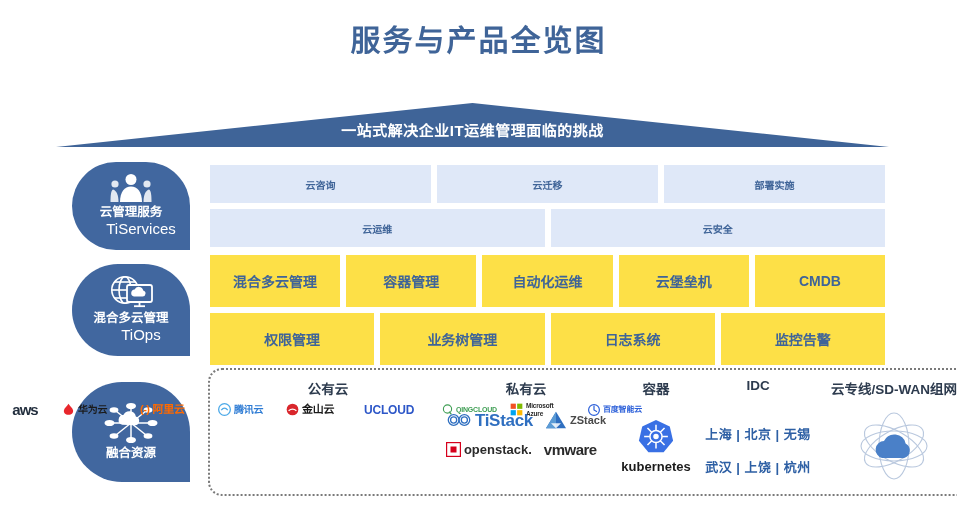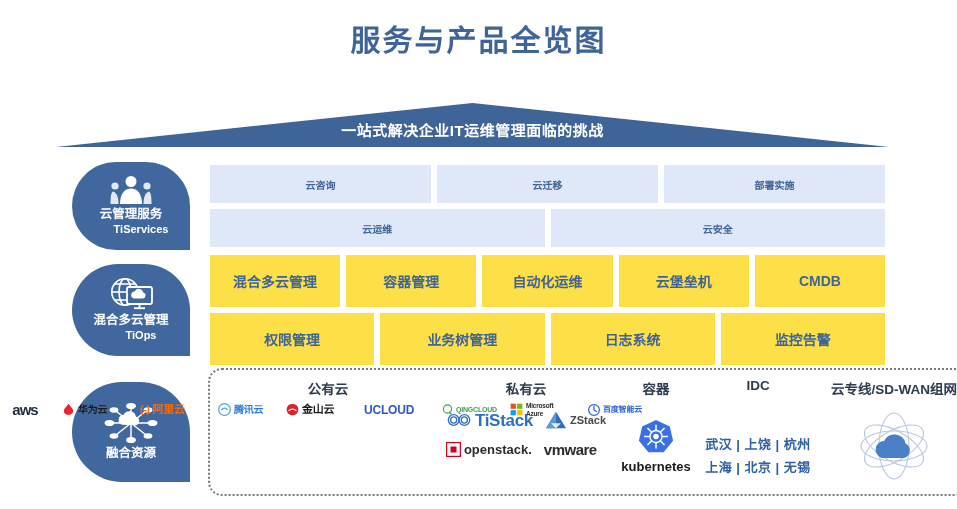--- a/index.html
+++ b/index.html
@@ -44,21 +44,21 @@
     background:#41679f;color:#fff;
     display:flex;flex-direction:column;align-items:center;justify-content:center;
     text-align:center;
     border-radius:40px 40px 40px 40px;
   }
   #badge-services{height:88px;border-radius:44px 44px 0 44px;}
   #badge-ops{height:92px;border-radius:46px 46px 0 46px;}
   #badge-res{height:100px;border-radius:50px 50px 0 50px;}
   .badge-icon{margin-bottom:2px;line-height:0;}
   .badge-label{font-size:12.5px;font-weight:bold;line-height:1.25;}
-  .badge-sub{font-size:11px;font-weight:bold;line-height:1.25;margin-left:20px;}
+  .badge-sub{font-size:15px;font-weight:normal;line-height:1.25;margin-left:20px;}
 
   
   .cells{flex:1 1 auto;margin-left:20px;margin-right:72px;}
   .cell-line{display:flex;gap:6px;}
   .cell-line + .cell-line{margin-top:6px;}
   .cell{
     display:flex;align-items:center;justify-content:center;
     font-size:10px;font-weight:bold;color:#3f6498;
     height:38px;box-sizing:border-box;
   }
@@ -328,22 +328,22 @@
             <line x1="15.5" y1="24" x2="11" y2="28.5"></line>
           </g>
         </svg>
         <span class="k8s-label">kubernetes</span>
       </div>
     </div>
 
     <div class="res-col" id="col-idc">
       <div class="res-head">IDC</div>
       <div style="margin-top:18px;text-align:center">
+        <div class="idc-line">上海 | 北京 | 无锡</div>
         <div class="idc-line" style="margin-top:14px">武汉 | 上饶 | 杭州</div>
-        <div class="idc-line">上海 | 北京 | 无锡</div>
       </div>
     </div>
 
     <div class="res-col" id="col-sdwan">
       <div class="res-head">云专线/SD-WAN组网</div>
       <div style="margin-top:4px">
         <svg width="86" height="80" viewBox="0 0 86 80">
           <g fill="none" stroke="#b9c8de" stroke-width="1.1">
             <ellipse cx="43" cy="40" rx="15" ry="33"></ellipse>
             <ellipse cx="43" cy="40" rx="15" ry="33" transform="rotate(60 43 40)"></ellipse>

